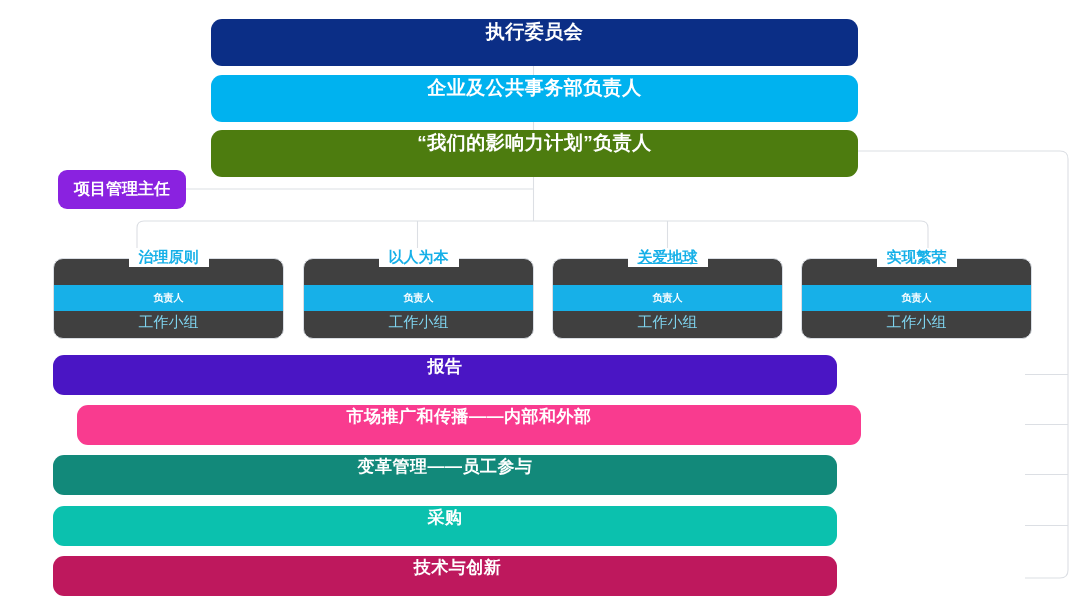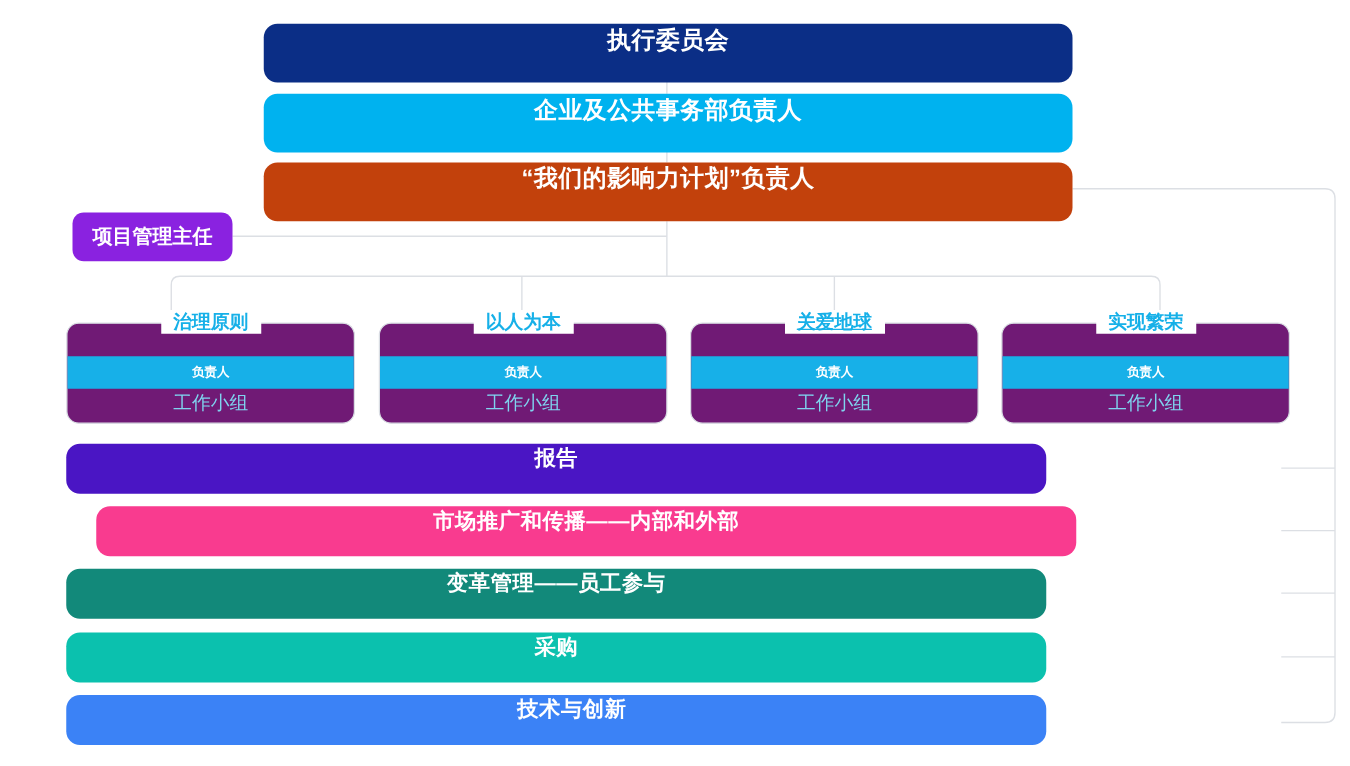--- a/index.html
+++ b/index.html
@@ -65,21 +65,21 @@
 
   
   .card {
     position: absolute;
     top: 258px;
     width: 231px;
     height: 81px;
     border: 1px solid #d9dde3;
     border-radius: 10px;
     box-sizing: border-box;
-    background: #701a75;
+    background: #404040;
     z-index: 3;
   }
   .card-title {
     position: absolute;
     top: -11px;
     left: 50%;
     transform: translateX(-50%);
     padding: 0 10px;
     background: #ffffff;
     color: #16b0e8;
@@ -141,21 +141,21 @@
   </svg>
 
   <div class="bar bar-top" style="top: 19px; background: rgb(11, 46, 134);">
     <span>执行委员会</span>
   </div>
 
   <div class="bar bar-top" style="top: 75px; background: rgb(0, 178, 239);">
     <span>企业及公共事务部负责人</span>
   </div>
 
-  <div class="bar bar-top" style="top: 130px; background: #c2410c;">
+  <div class="bar bar-top" style="top: 130px; background: #4d7c0f;">
     <span>“我们的影响力计划”负责人</span>
   </div>
 
   <div class="pill" style="background: rgb(138, 34, 224);">
     <span>项目管理主任</span>
   </div>
 
   <div class="card" style="left: 53px; border-color: rgb(217, 221, 227);">
     <div class="card-title" style="color: rgb(22, 176, 232);">治理原则</div>
     <div class="card-lead" style="background: rgb(23, 176, 232);">负责人</div>
@@ -189,17 +189,17 @@
   </div>
 
   <div class="bar bar-bottom" style="top: 506px; background: rgb(11, 193, 174);">
     <span>采购</span>
   </div>
 
   <div class="bar bar-bottom" style="top: 455px; background: rgb(18, 137, 122);">
     <span>变革管理——员工参与</span>
   </div>
 
-  <div class="bar bar-bottom" style="top: 556px; background: #3b82f6; padding-left: 25px;">
+  <div class="bar bar-bottom" style="top: 556px; background: #be185d; padding-left: 25px;">
     <span>技术与创新</span>
   </div>
 
 </div>
 
 </body></html>

